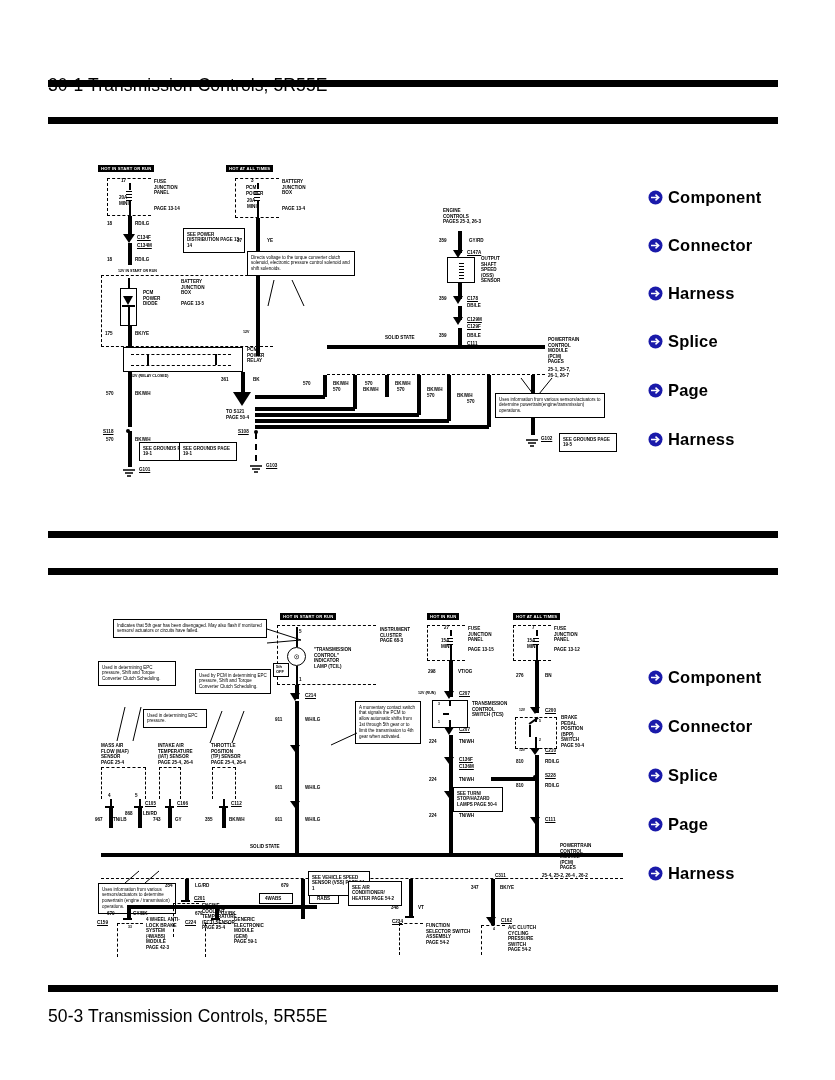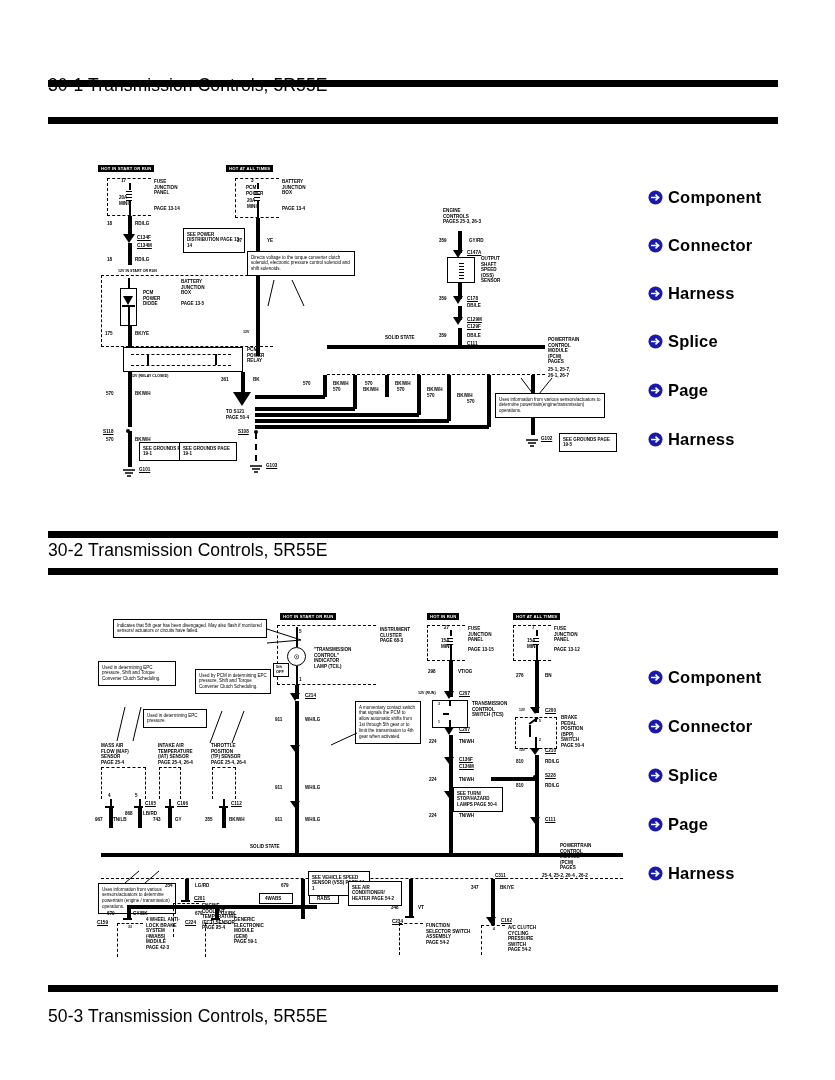--- a/index.html
+++ b/index.html
@@ -356,21 +356,20 @@
 
     <div class="note" style="left:400px; top:228px; width:110px;">Uses information from various sensors/actuators to determine powertrain(engine/transmission) operations.</div>
     <div class="callout" style="left:424px; top:213px;">
       <svg width="40" height="18">
           <path d="M14 16 L2 0 M20 16 L33 0" stroke="#000" stroke-width="1" fill="none"></path>
         </svg>
     </div>
   </div>
 
   <div class="rule" style="top:531px;"></div>
-  <div class="sec-title" style="top:540px;">30-2 Transmission Controls, 5R55E</div>
   <div class="rule" style="top:568px;"></div>
 
   <div class="legend">
     <div class="legend-item" style="left:648px; top:668px;">
       <span class="arrow-bullet">
         <svg width="15" height="15" viewBox="0 0 15 15">
             <circle cx="7.5" cy="7.5" r="7" fill="#1a1aaa"></circle>
             <path d="M3 7.5 h6.5 M7.5 4.6 l3.2 2.9 -3.2 2.9" stroke="#fff" stroke-width="1.5" fill="none"></path>
           </svg>
       </span>

